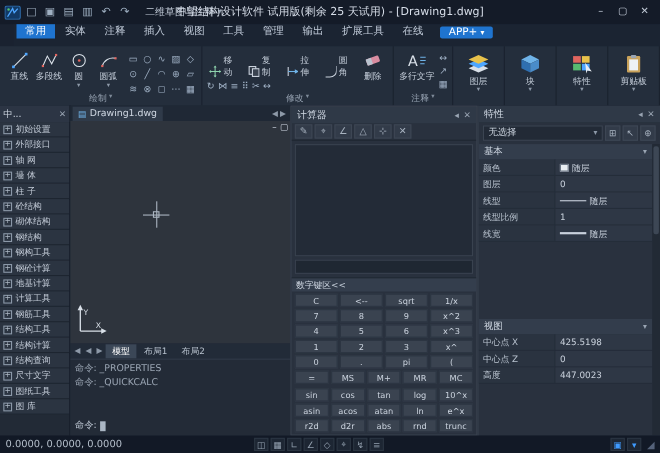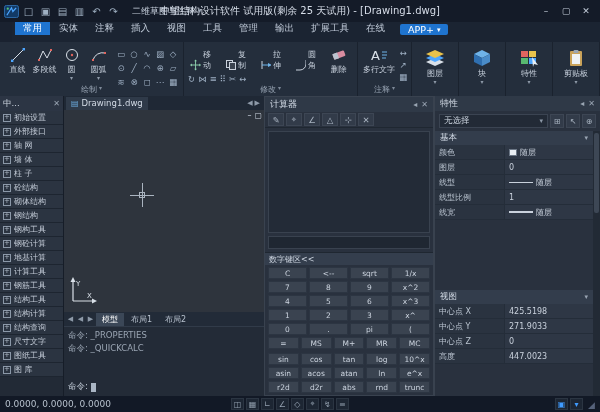--- a/index.html
+++ b/index.html
@@ -628,26 +628,20 @@
         <span>视图</span>
         <span class="arr">▾</span>
       </div>
       <div class="prow">
         <span class="pl">中心点 X</span>
         <span class="pv">
             <span>425.5198</span>
           </span>
       </div>
       <div class="prow">
-        <span class="pl">中心点 Y</span>
-        <span class="pv">
-            <span>271.9033</span>
-          </span>
-      </div>
-      <div class="prow">
         <span class="pl">中心点 Z</span>
         <span class="pv">
             <span>0</span>
           </span>
       </div>
       <div class="prow">
         <span class="pl">高度</span>
         <span class="pv">
             <span>447.0023</span>
           </span>

